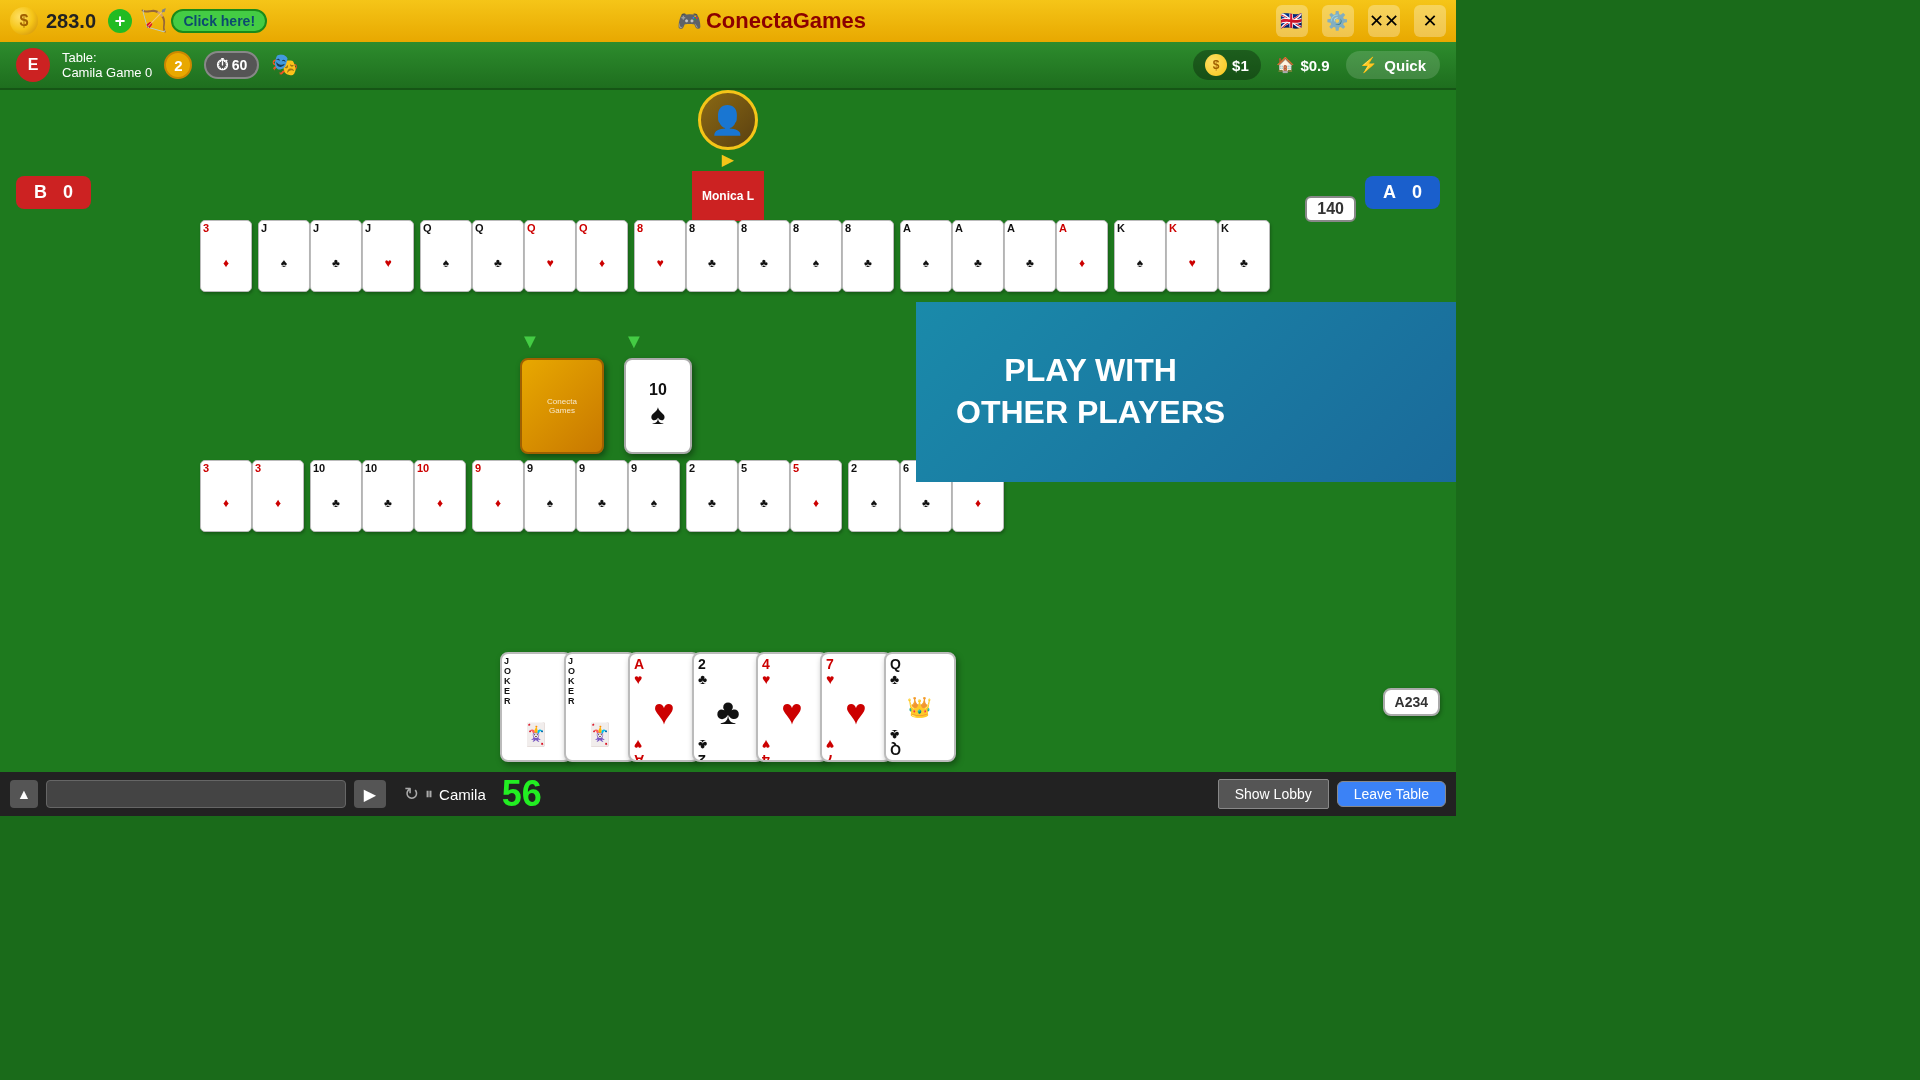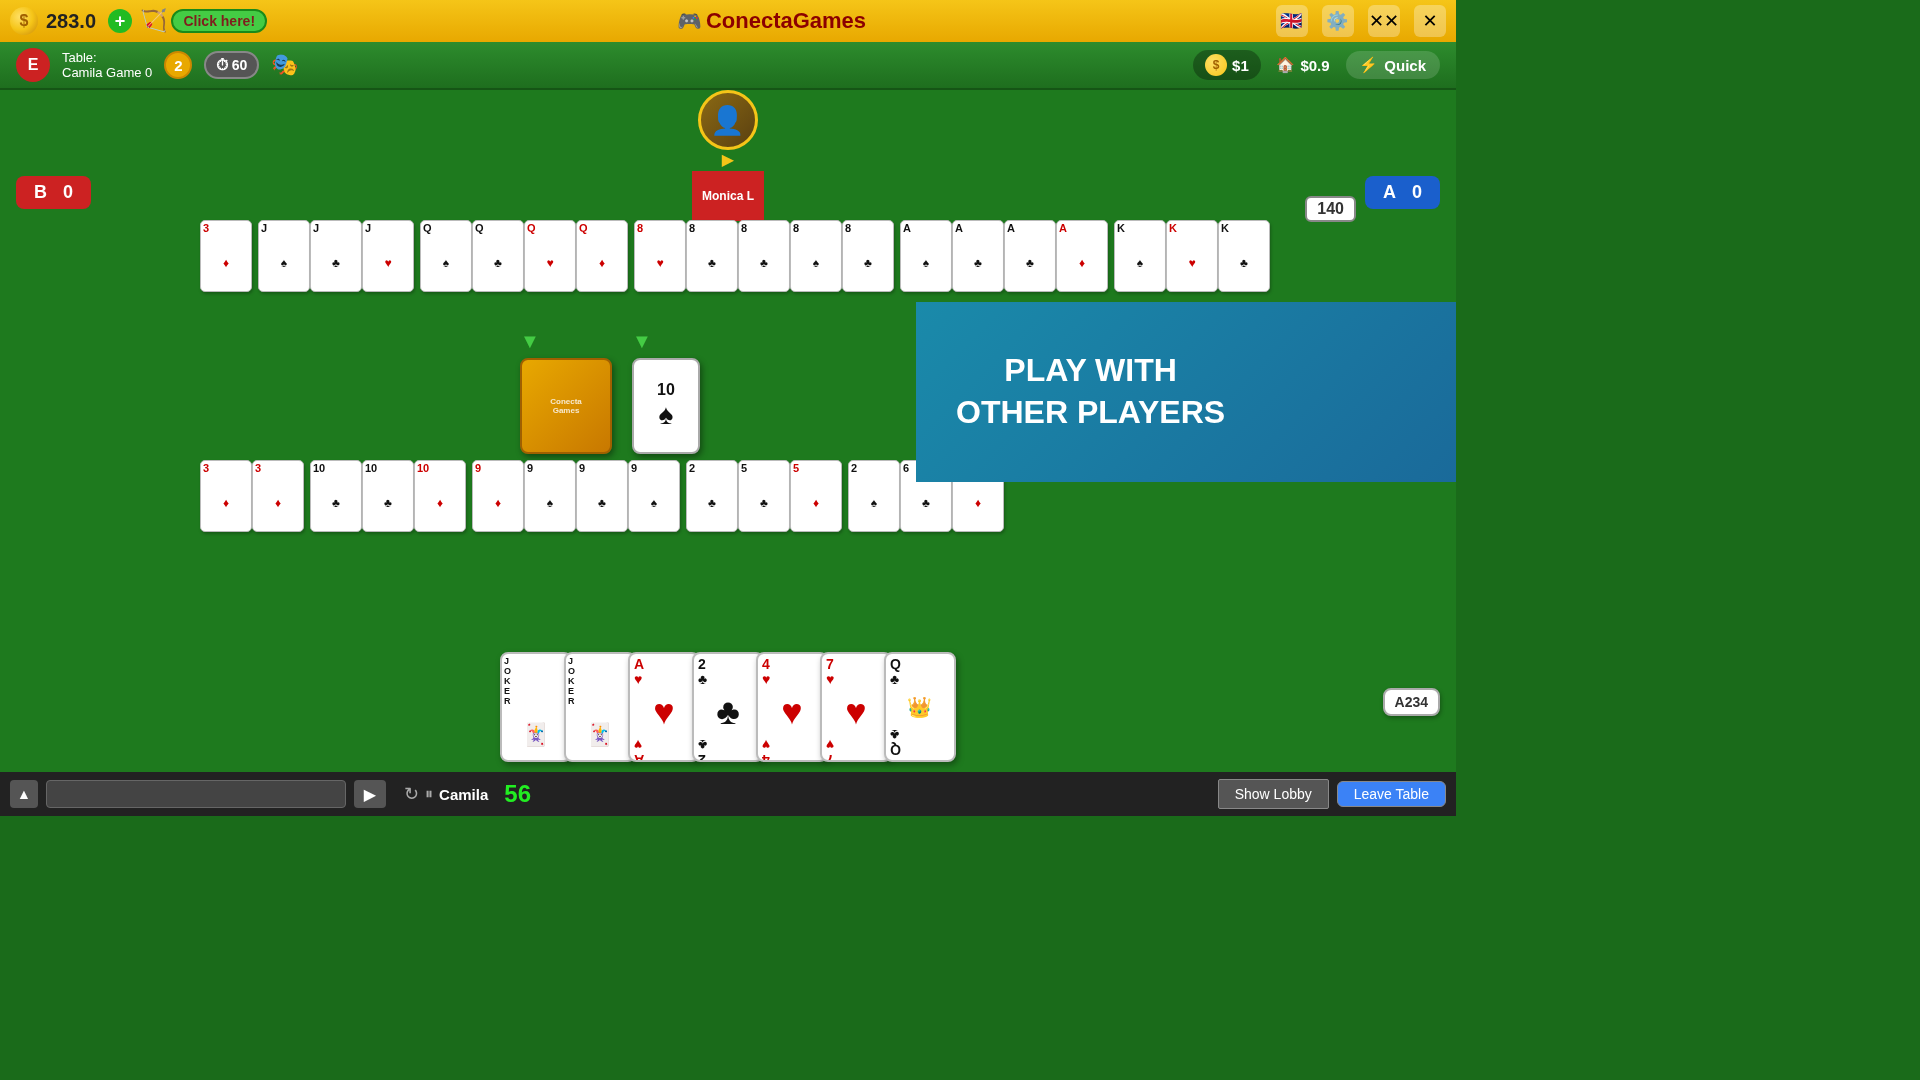--- a/index.html
+++ b/index.html
@@ -50,21 +50,21 @@
       display: flex; align-items: center; gap: 4px;
       background: transparent;
       border: none;
       cursor: pointer;
     }
     .arrow-icon {
       color: #1a8a1a; font-size: 22px;
     }
     .click-badge {
       background: #44cc44;
-      color: #7f1d1d;
+      color: #0c4a6e;
       border: 2px solid #1a8a1a;
       border-radius: 12px;
       padding: 2px 10px;
       font-size: 14px; font-weight: bold;
     }
     .top-bar-center {
       flex: 1;
       display: flex;
       justify-content: center;
       align-items: center;
@@ -258,27 +258,27 @@
     .red { color: #cc0000; }
     .black { color: #111; }
 
     
     .play-area {
       position: absolute;
       top: 268px; left: 520px;
       display: flex; gap: 20px; align-items: flex-end;
     }
     .deck-card {
-      width: 92px; height: 96px;
+      width: 84px; height: 96px;
       background: linear-gradient(135deg, #e8a800, #c87800);
       border-radius: 8px;
       border: 2px solid #a06000;
       display: flex; align-items: center; justify-content: center;
       box-shadow: 2px 3px 6px rgba(0,0,0,0.4);
-      font-size: 9px; color: rgba(255,255,255,0.7); font-weight: bold; text-align: center;
+      font-size: 9px; color: rgba(255,255,255,0.7); font-weight: normal; text-align: center;
     }
     .face-card {
       width: 68px; height: 96px;
       background: white;
       border-radius: 8px;
       border: 2px solid #aaa;
       display: flex; flex-direction: column; align-items: center; justify-content: center;
       box-shadow: 2px 3px 6px rgba(0,0,0,0.4);
     }
     .play-count {
@@ -380,24 +380,24 @@
       width: 32px; height: 28px; border-radius: 4px;
       cursor: pointer; font-size: 16px;
     }
     .pause-section {
       display: flex; align-items: center; gap: 6px;
       margin-left: 10px;
     }
     .pause-icon { color: #aaa; font-size: 18px; cursor: pointer; }
     .pause-bars { color: #aaa; font-size: 16px; }
     .player-name-bottom {
-      color: white; font-size: 15px; font-weight: bold;
+      color: white; font-size: 15px; font-weight: normal;
     }
     .score-big {
-      color: #22ee22; font-size: 24px; font-weight: bold;
+      color: #22ee22; font-size: 36px; font-weight: bold;
       margin-left: 10px;
     }
     .show-lobby-btn {
       margin-left: auto;
       background: #555; border: 1px solid #888;
       border-radius: 2px; color: white;
       padding: 6px 16px; font-size: 14px;
       cursor: pointer;
     }
     .leave-table-btn {

